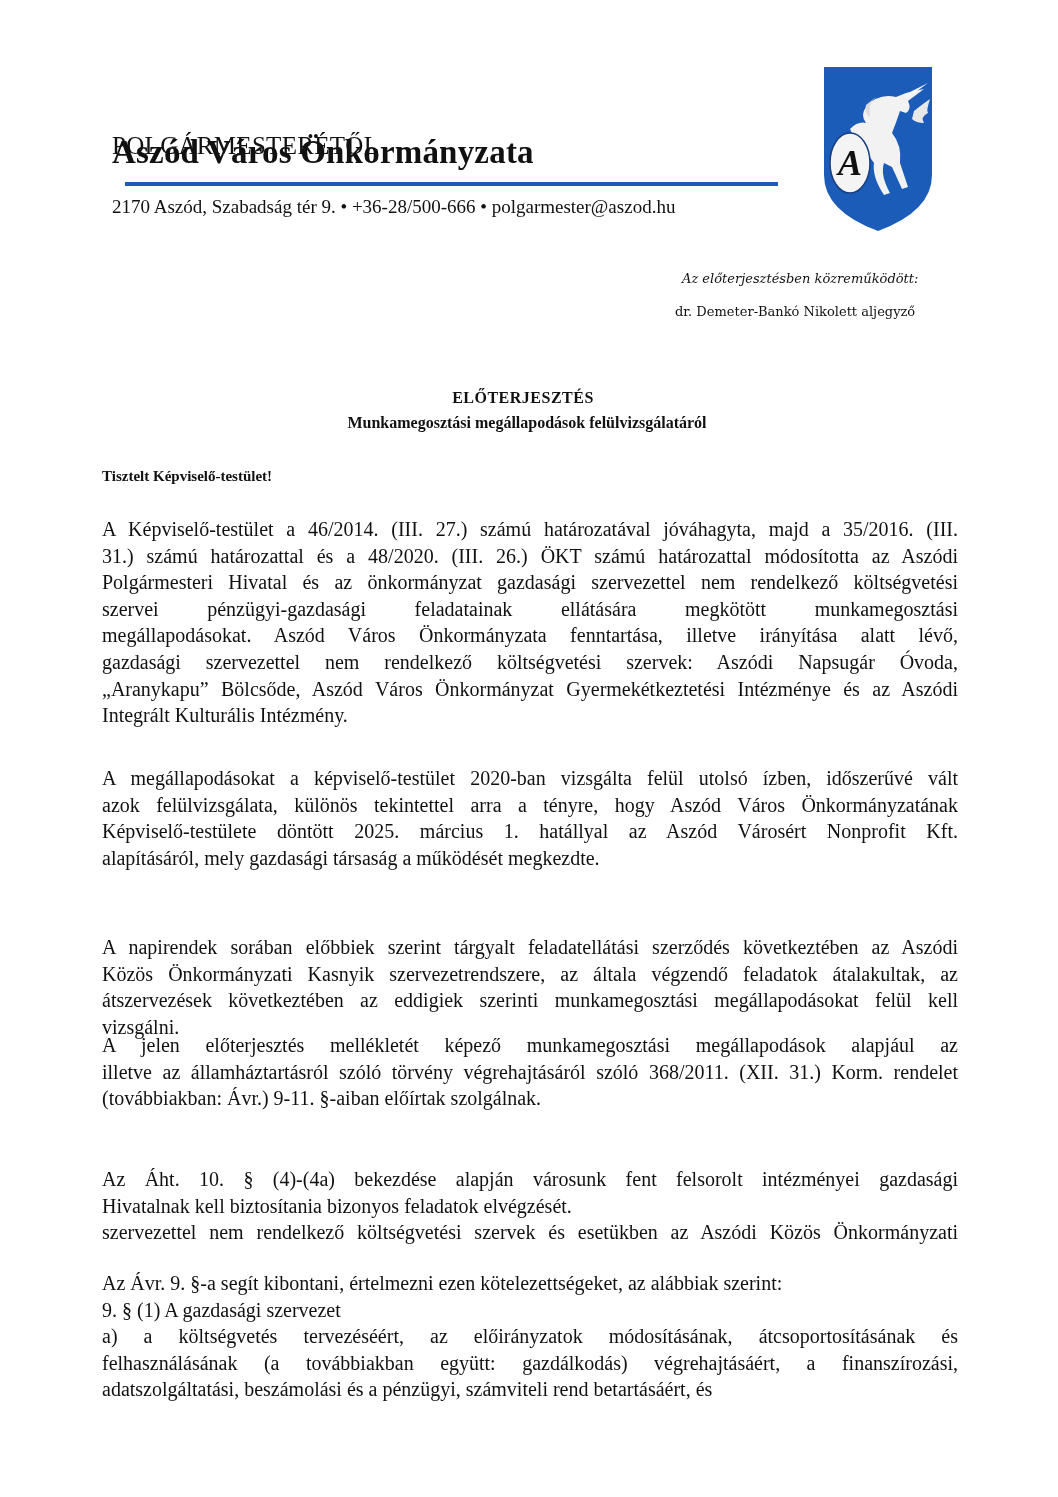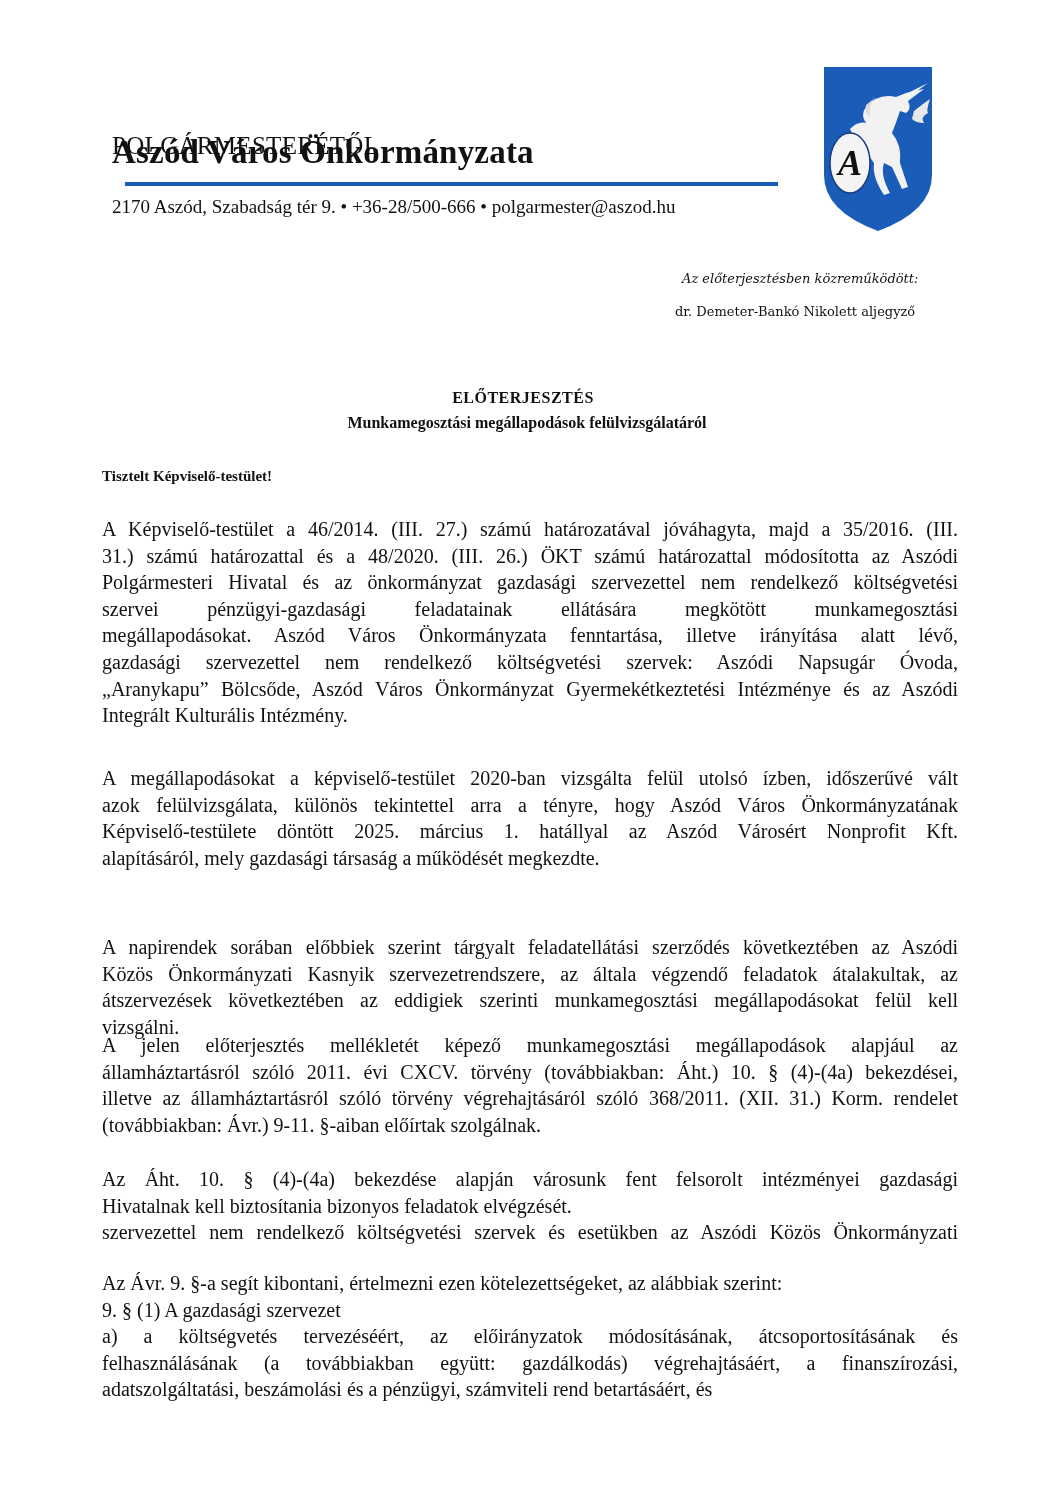--- a/index.html
+++ b/index.html
@@ -91,21 +91,20 @@
 
 <div class="para p3 serif">
   <span class="line just">A napirendek sorában előbbiek szerint tárgyalt feladatellátási szerződés következtében az Aszódi</span>
   <span class="line just">Közös Önkormányzati Kasnyik szervezetrendszere, az általa végzendő feladatok átalakultak, az</span>
   <span class="line just">átszervezések következtében az eddigiek szerinti munkamegosztási megállapodásokat felül kell</span>
   <span class="line left">vizsgálni.</span>
 </div>
 
 <div class="para p4 serif">
   <span class="line just">A jelen előterjesztés mellékletét képező munkamegosztási megállapodások alapjául az</span>
-  <span class="line just">államháztartásról szóló 2011. évi CXCV. törvény (továbbiakban: Áht.) 10. § (4)-(4a) bekezdései,</span>
   <span class="line just">illetve az államháztartásról szóló törvény végrehajtásáról szóló 368/2011. (XII. 31.) Korm. rendelet</span>
   <span class="line left">(továbbiakban: Ávr.) 9-11. §-aiban előírtak szolgálnak.</span>
 </div>
 
 <div class="para p5 serif">
   <span class="line just">Az Áht. 10. § (4)-(4a) bekezdése alapján városunk fent felsorolt intézményei gazdasági</span>
   <span class="line left">Hivatalnak kell biztosítania bizonyos feladatok elvégzését.</span>
   <span class="line just">szervezettel nem rendelkező költségvetési szervek és esetükben az Aszódi Közös Önkormányzati</span>
 </div>
 

